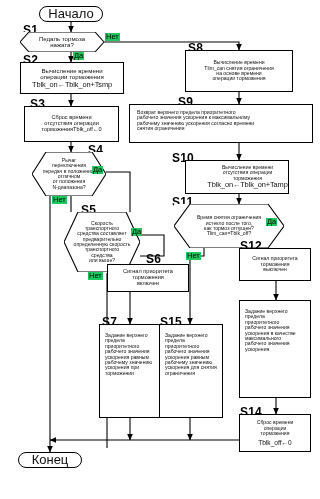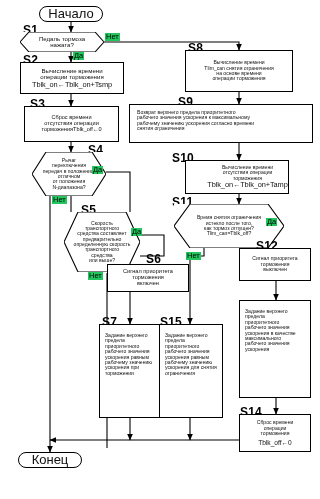--- a/index.html
+++ b/index.html
@@ -270,21 +270,21 @@
       <polygon points="16,0 94,0 110,22 94,44 16,44 0,22" fill="#fff" stroke="#000" stroke-width="1.1" vector-effect="non-scaling-stroke"></polygon>
     </svg>
     <div class="hex-inner t6">Время снятия ограничения
 истекло после того,
 как тормоз отпущен?
 Tlim_can=Tblk_off?</div>
   </div>
   <div class="edge-label" style="left:266px;top:218px;">Да</div>
   <div class="edge-label" style="left:186px;top:252px;">Нет</div>
 
-  <div class="step-label" style="left:256px;top:239px;">S12</div>
+  <div class="step-label" style="left:240px;top:239px;">S12</div>
   <div class="node proc t6" style="left:239px;top:248px;width:72px;height:33px;">
     <span>Сигнал приоритета
 торможения
 выключен</span>
   </div>
 
   <div class="step-label" style="left:240px;top:291px;margin-top:12px;">S13</div>
   <div class="node proc t6" style="left:239px;top:300px;width:72px;height:98px;align-items:flex-start;justify-content:flex-start;text-align:left;padding:8px 5px;">
     <span>Задание верхнего
 предела

